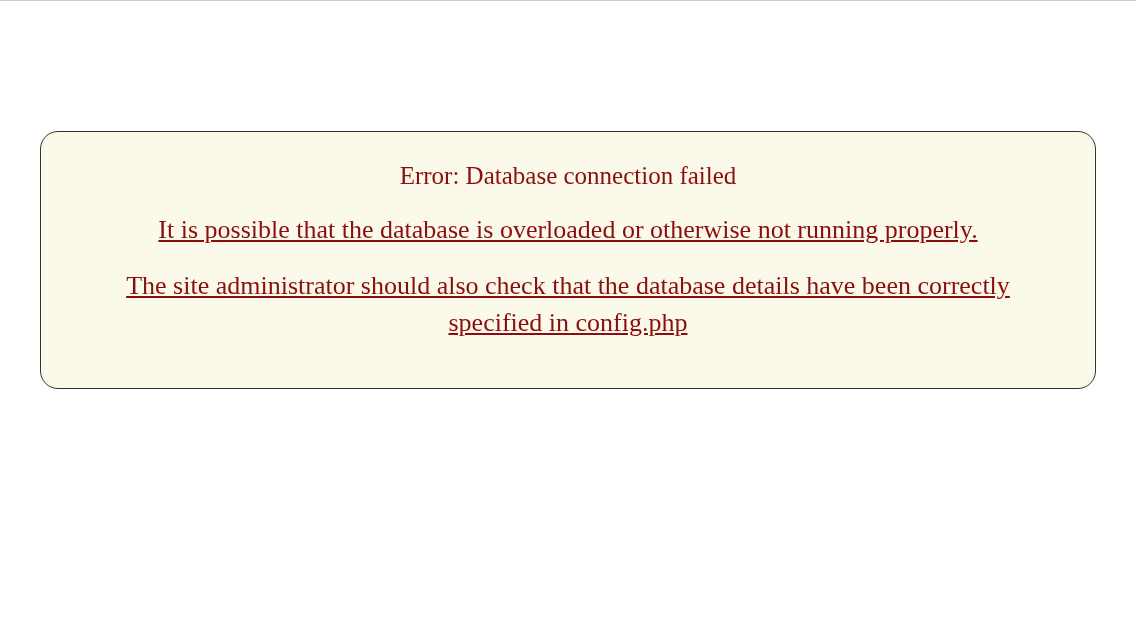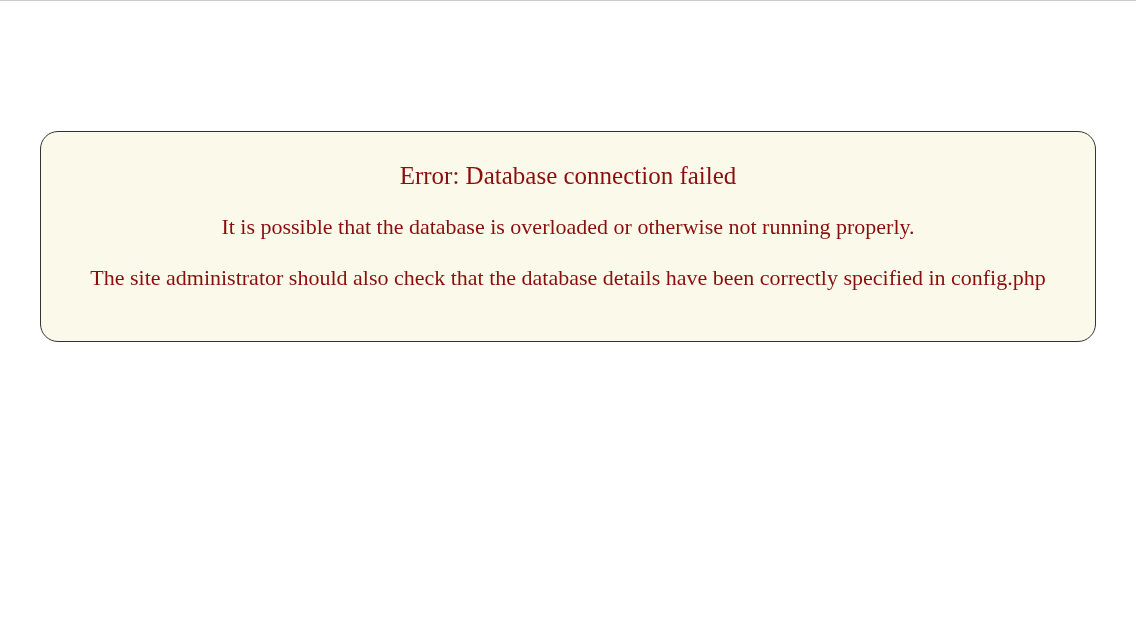--- a/index.html
+++ b/index.html
@@ -26,24 +26,25 @@
       padding: 30px 40px 35px 40px;
       text-align: center;
       color: #8a0e0e;
     }
     .error-title {
       font-size: 25px;
       font-weight: normal;
       margin-bottom: 22px;
     }
     .error-line {
-      font-size: 22px;
+      font-size: 26px;
       font-weight: normal;
       line-height: 1.4;
       margin-bottom: 20px;
+      text-decoration: underline;
     }
     .error-line:last-child {
       margin-bottom: 12px;
     }
   </style>
 </head>
 <body>
 
 <div class="error-box">
   <p class="error-title">Error: Database connection failed</p>

